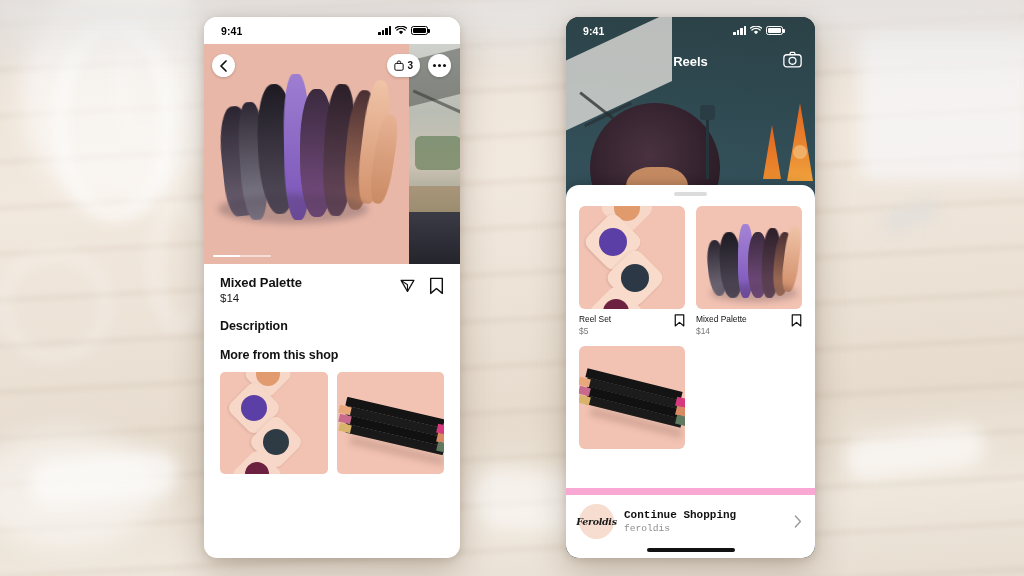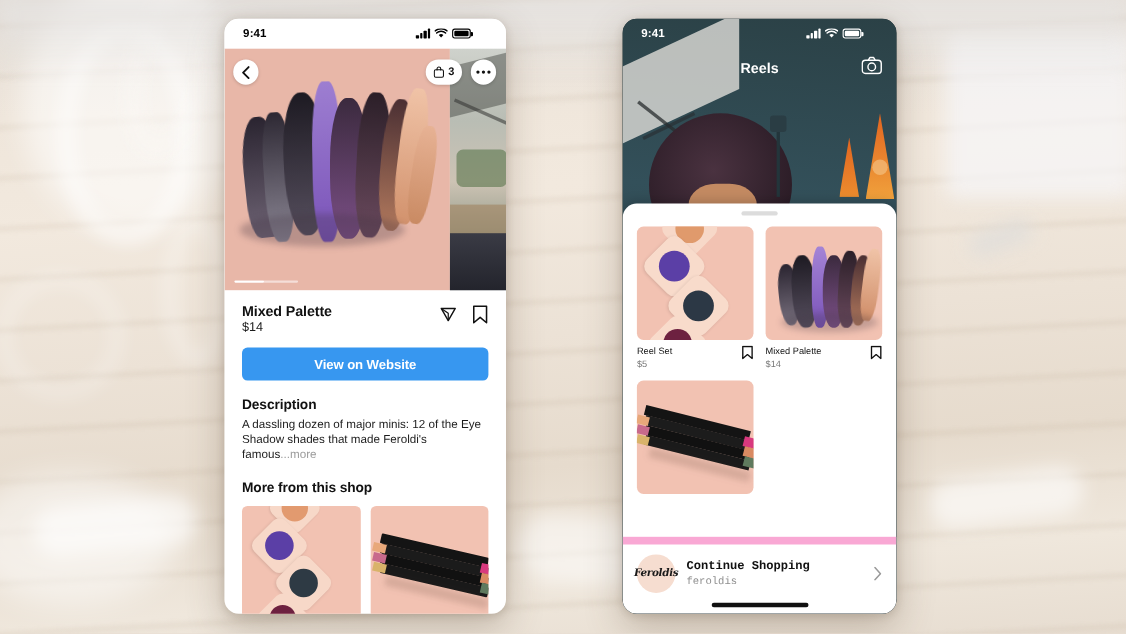--- a/index.html
+++ b/index.html
@@ -271,25 +271,23 @@
       <svg width="17" height="17" viewBox="0 0 20 20">
         <path d="M2.5 4 H17.5 L10 17 Z" stroke="#111" stroke-width="1.5" fill="none" stroke-linejoin="round"></path>
         <path d="M10 17 V9.2 L2.5 4" stroke="#111" stroke-width="1.3" fill="none" stroke-linejoin="round"></path>
       </svg>
       <svg width="15" height="18" viewBox="0 0 16 19">
         <path d="M1.8 1.4 H14.2 V17.4 L8 12.2 L1.8 17.4 Z" stroke="#111" stroke-width="1.5" fill="none" stroke-linejoin="round"></path>
       </svg>
     </div>
   </div>
 
-  <div class="cta">View on Website</div>
 
   <div class="pad">
     <div class="sec-title">Description</div>
-    <div class="desc"><span>A dassling dozen of major minis: 12 of the Eye Shadow shades that made Feroldi's famous</span><span class="more">...more</span></div>
   </div>
 
   <div class="pad">
     <div class="sec-title">More from this shop</div>
     <div class="grid2">
 
       <div class="tile">
         <div class="tile-img">
           <div style="position:absolute;left:30px;top:-16px;width:36px;height:36px;border-radius:7px;background:#f7d8c8;transform:rotate(45deg);box-shadow:0 1px 2px rgba(0,0,0,.1);"></div>
           <div style="position:absolute;left:36px;top:-10px;width:24px;height:24px;border-radius:50%;background:#e29a6f;transform:rotate(45deg);"></div>

